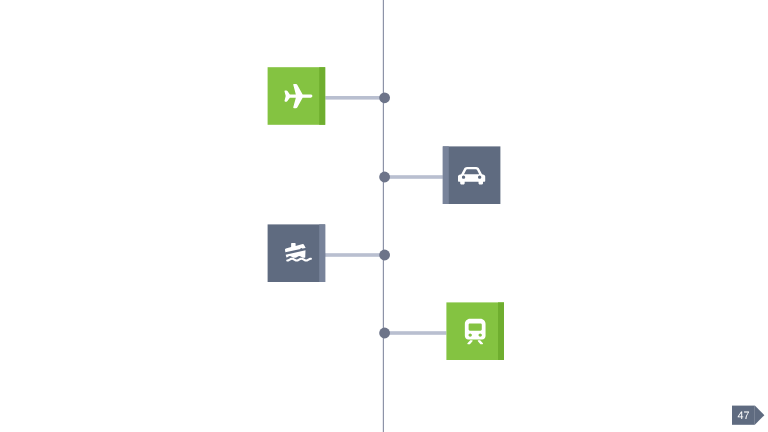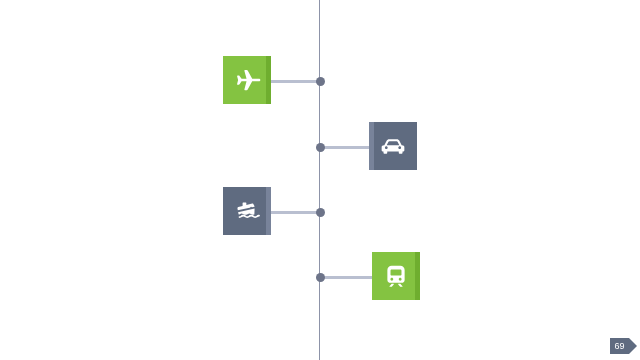--- a/index.html
+++ b/index.html
@@ -181,15 +181,15 @@
   <div class="tile green t-train">
     <span class="edge right"></span>
     <span class="glyph">
       <svg viewBox="0 0 64 64" xmlns="http://www.w3.org/2000/svg" aria-hidden="true">
         <path d="M41.3 10H22.7c-5 0-9.1 4.1-9.1 9.1v21.3c0 3.4 2.8 6.2 6.2 6.2h24.4c3.4 0 6.2-2.8 6.2-6.2V19.1c0-5-4.1-9.1-9.1-9.1zM20.3 20.6c0-1.3 1-2.3 2.3-2.3h18.8c1.3 0 2.3 1 2.3 2.3v8.1c0 1.3-1 2.3-2.3 2.3H22.6c-1.3 0-2.3-1-2.3-2.3v-8.1zm2.8 21.3c-1.7 0-3-1.4-3-3s1.4-3 3-3 3 1.4 3 3-1.3 3-3 3zm17.8 0c-1.7 0-3-1.4-3-3s1.4-3 3-3 3 1.4 3 3-1.3 3-3 3z"></path>
         <path d="M22.8 48.5l-4.6 5.1c-.5.6-.1 1.5.7 1.5h3.3c.3 0 .6-.1.8-.4l4.2-4.8c.5-.6.1-1.6-.7-1.6h-3c-.3 0-.5.1-.7.2zM41.2 48.5c-.2-.1-.4-.2-.7-.2h-3c-.8 0-1.2 1-.7 1.6l4.2 4.8c.2.2.5.4.8.4h3.3c.8 0 1.2-.9.7-1.5l-4.6-5.1z"></path>
       </svg>
     </span>
   </div>
 
-  <div class="slide-badge">69</div>
+  <div class="slide-badge">47</div>
 
 </div>
 
 </body></html>

